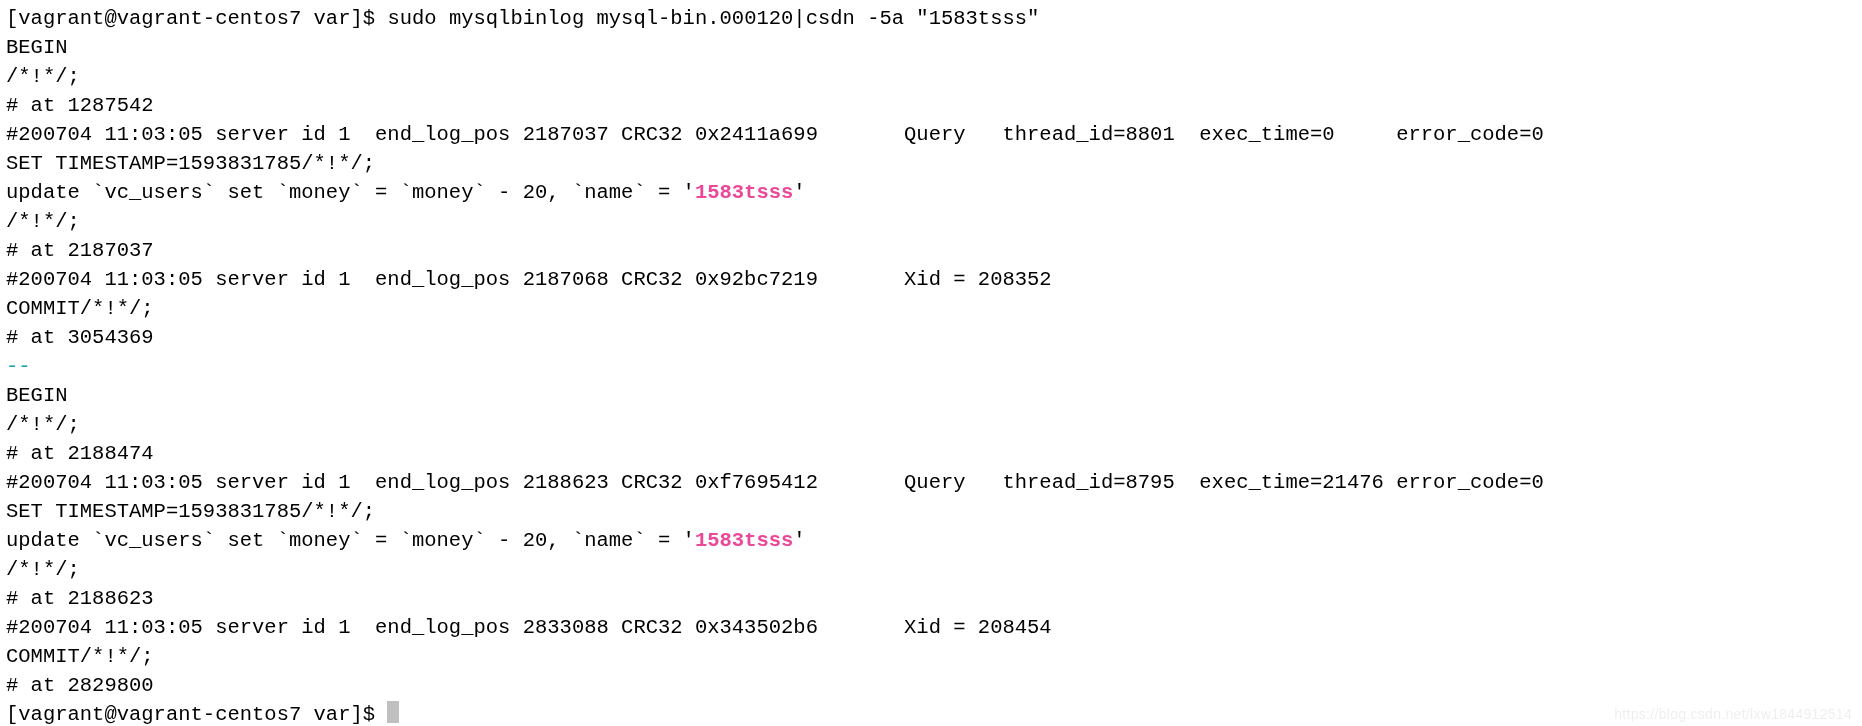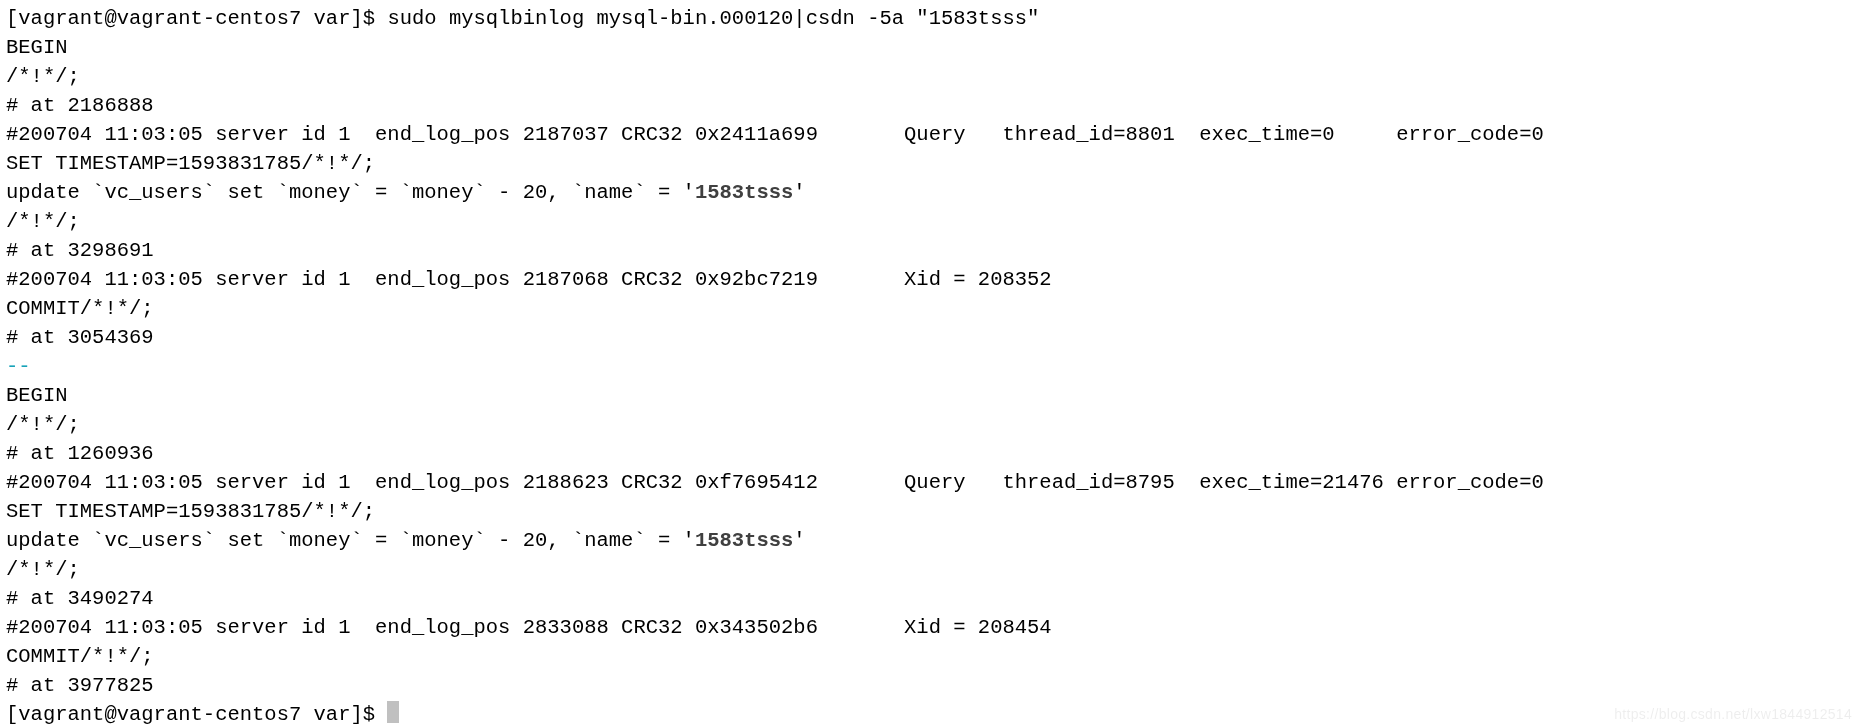--- a/index.html
+++ b/index.html
@@ -13,21 +13,21 @@
   pre.terminal {
     margin: 0;
     padding: 4px 6px;
     font-family: "Menlo", "Consolas", "Courier New", monospace;
     font-size: 20.5px;
     line-height: 29px;
     white-space: pre;
     color: #000000;
   }
   .highlight {
-    color: #404040;
+    color: #ec4899;
     font-weight: bold;
   }
   .sep {
     color: #17a2b8;
   }
   .cursor {
     display: inline-block;
     width: 12px;
     height: 22px;
     background: #c0c0c0;
@@ -42,36 +42,36 @@
     color: rgba(0,0,0,0.07);
     letter-spacing: 0.3px;
   }
 </style>
 </head>
 <body>
 
 <pre class="terminal"><span>[vagrant@vagrant-centos7 var]$ </span><span>sudo mysqlbinlog mysql-bin.000120|csdn -5a "1583tsss"</span>
 <span>BEGIN</span>
 <span>/*!*/;</span>
-<span># at 2186888</span>
+<span># at 1287542</span>
 <span>#200704 11:03:05 server id 1  end_log_pos 2187037 CRC32 0x2411a699       Query   thread_id=8801  exec_time=0     error_code=0</span>
 <span>SET TIMESTAMP=1593831785/*!*/;</span>
 <span>update `vc_users` set `money` = `money` - 20, `name` = '</span><span class="highlight">1583tsss</span><span>'</span>
 <span>/*!*/;</span>
-<span># at 3298691</span>
+<span># at 2187037</span>
 <span>#200704 11:03:05 server id 1  end_log_pos 2187068 CRC32 0x92bc7219       Xid = 208352</span>
 <span>COMMIT/*!*/;</span>
 <span># at 3054369</span>
 <span class="sep">--</span>
 <span>BEGIN</span>
 <span>/*!*/;</span>
-<span># at 1260936</span>
+<span># at 2188474</span>
 <span>#200704 11:03:05 server id 1  end_log_pos 2188623 CRC32 0xf7695412       Query   thread_id=8795  exec_time=21476 error_code=0</span>
 <span>SET TIMESTAMP=1593831785/*!*/;</span>
 <span>update `vc_users` set `money` = `money` - 20, `name` = '</span><span class="highlight">1583tsss</span><span>'</span>
 <span>/*!*/;</span>
-<span># at 3490274</span>
+<span># at 2188623</span>
 <span>#200704 11:03:05 server id 1  end_log_pos 2833088 CRC32 0x343502b6       Xid = 208454</span>
 <span>COMMIT/*!*/;</span>
-<span># at 3977825</span>
+<span># at 2829800</span>
 <span>[vagrant@vagrant-centos7 var]$ </span><span class="cursor"></span></pre>
 
 <div class="wm">https://blog.csdn.net/lxw1844912514</div>
 
 </body></html>

